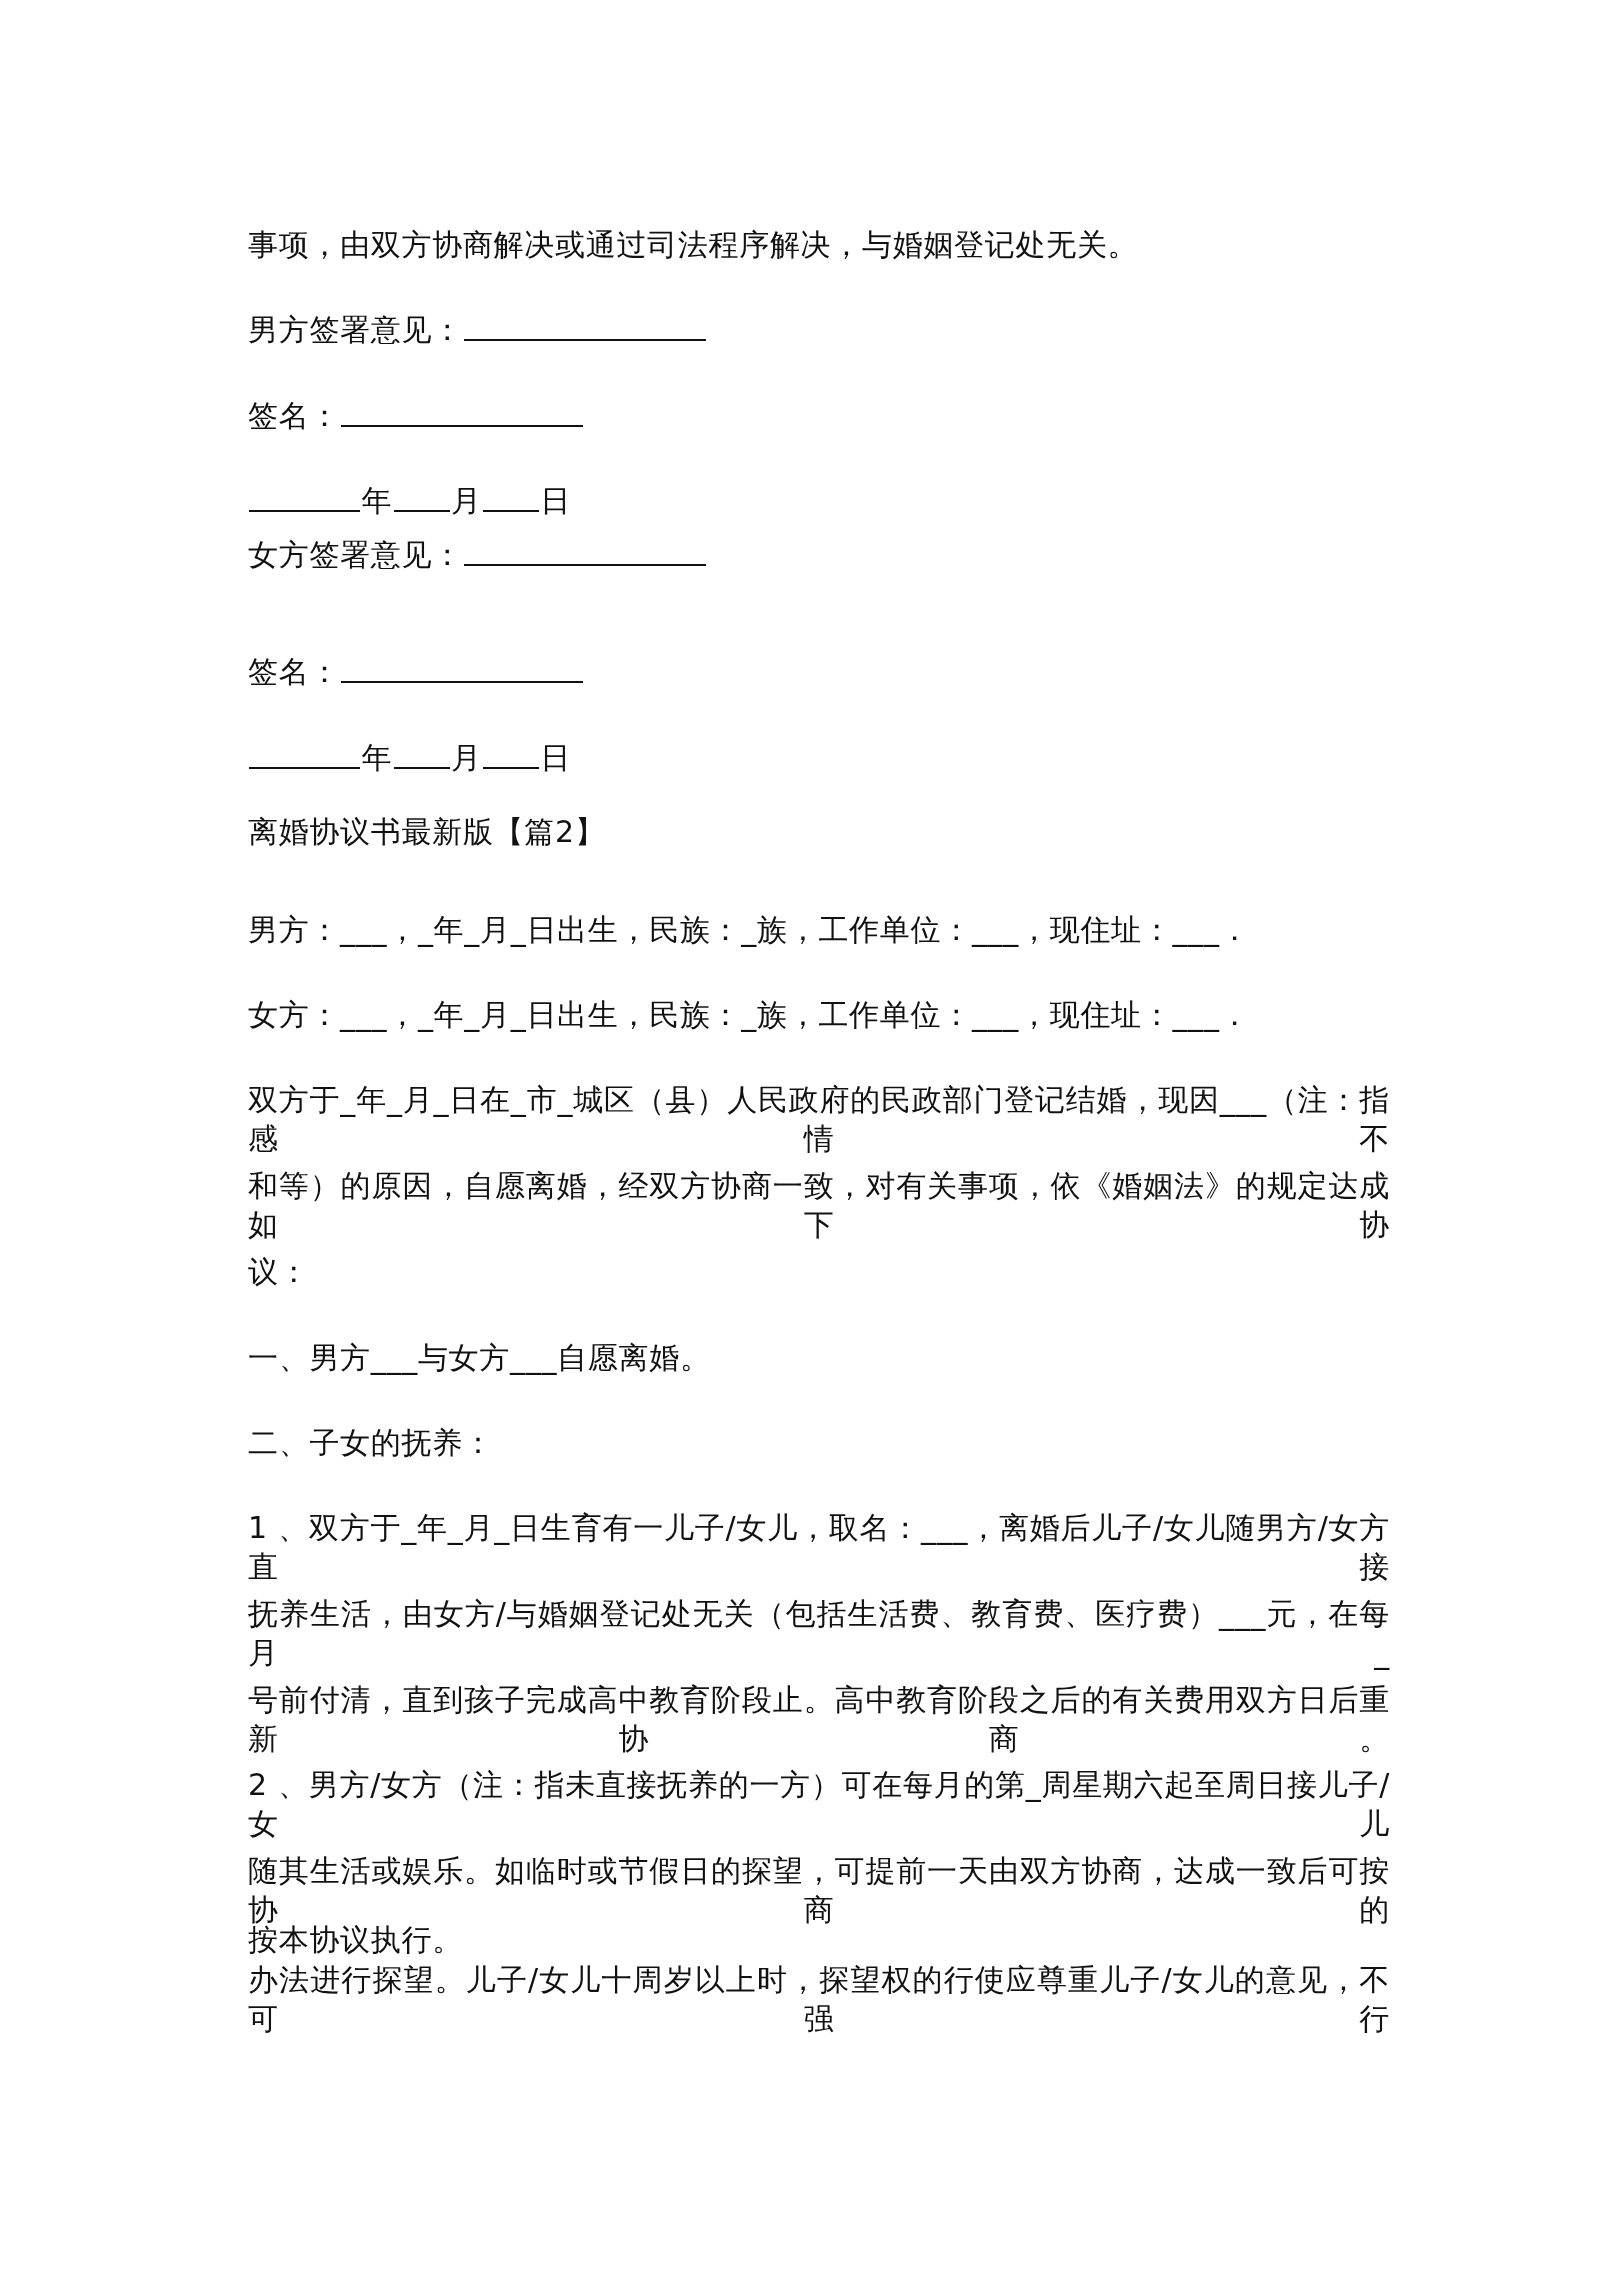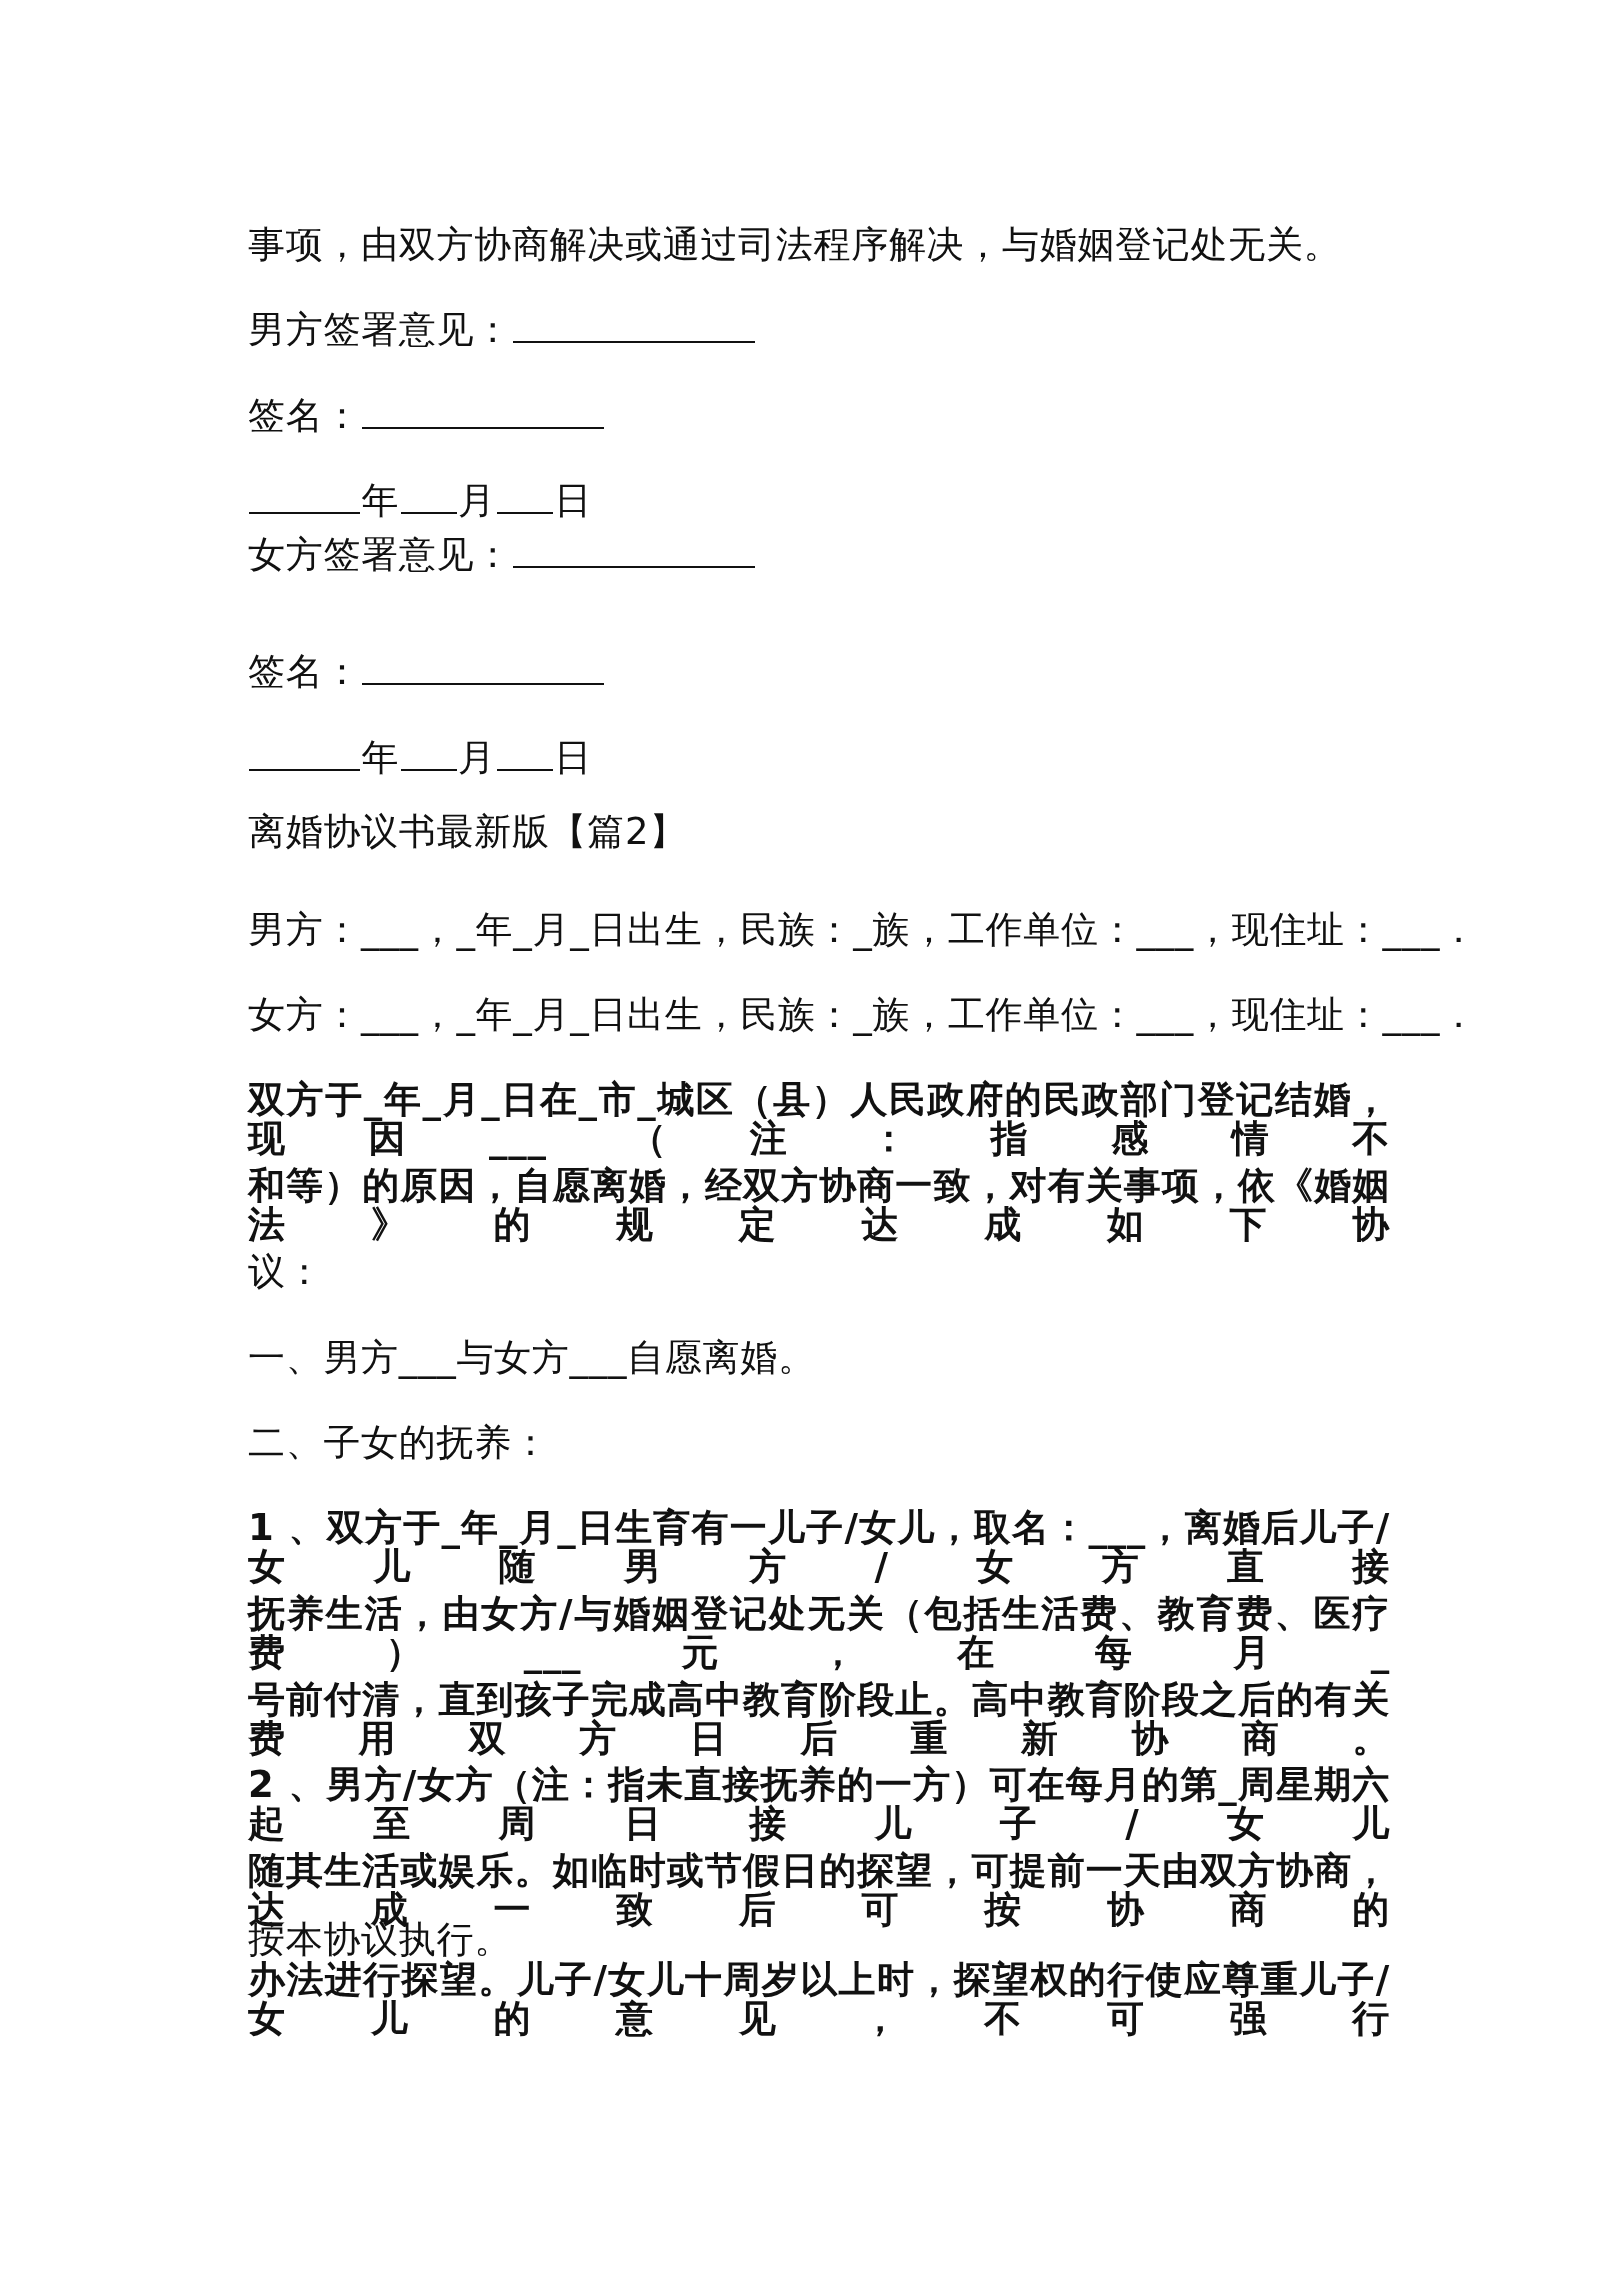--- a/index.html
+++ b/index.html
@@ -1,21 +1,21 @@
 <!DOCTYPE html>
 <html style="font-size:10.5px"><head>
   <meta charset="utf-8">
   <style>
     html, body { margin: 0; padding: 0; background: #ffffff; }
     body { width: 1623px; height: 2295px; position: relative; overflow: hidden;
            font-family: "DejaVu Sans", "Liberation Sans", sans-serif; color: #111111; }
     .page { position: absolute; left: 248px; top: 0; width: 1145px; }
-    .line { position: absolute; left: 0; white-space: nowrap; font-size: 37px; line-height: 39px;
+    .line { position: absolute; left: 0; white-space: nowrap; font-size: 30px; line-height: 39px;
             letter-spacing: 0.7px; }
-    .just { width: 1142px; text-align: justify; text-align-last: justify; white-space: normal; font-weight: bold; }
+    .just { width: 1142px; text-align: justify; text-align-last: justify; white-space: normal; }
     .blank { display: inline-block; border-bottom: 2px solid #111; vertical-align: baseline;
              height: 0.7px; margin: 0 1.3px; position: relative; top: 1.3px; }
     .b-sig1 { width: 242px; }
     .b-sig2 { width: 242px; }
     .b-year { width: 111px; }
     .b-md { width: 56px; }
   </style>
 </head>
 <body>
 

